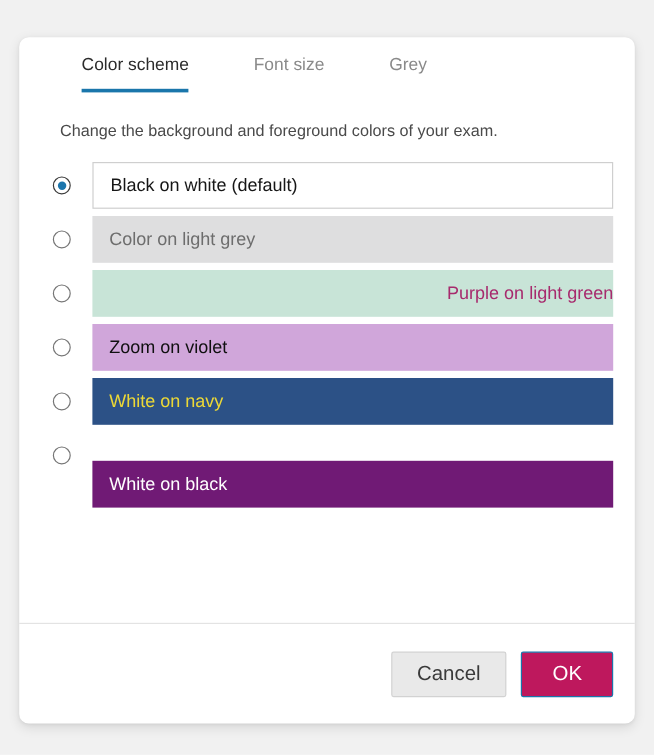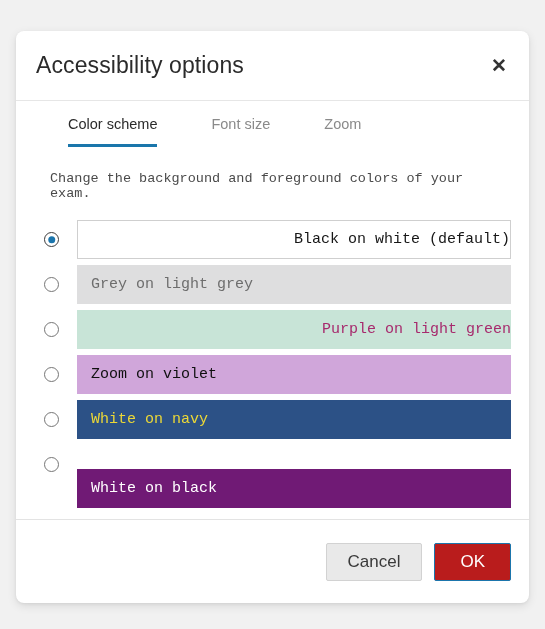--- a/index.html
+++ b/index.html
@@ -92,21 +92,20 @@
   .tab.active {
     color: #2b2b2b;
     border-bottom-color: #1a76ab;
   }
 
   
   .dialog-body {
     flex: 1 1 auto;
     padding: 24px 18px 0 18px;
     box-sizing: border-box;
-    font-family: Liberation Mono, monospace;
   }
   .description {
     font-size: 13.5px;
     color: #4a4a4a;
     margin: 0 0 16px 16px;
   }
 
   .options {
     list-style: none;
     margin: 0;
@@ -148,21 +147,20 @@
     flex: 1 1 auto;
     height: 39px;
     display: flex;
     align-items: center;
     padding-left: 14px;
     box-sizing: border-box;
     font-size: 15px;
   }
   .swatch.bordered {
     border: 1px solid #cfcfcf;
-    justify-content: flex-end;
   }
 
   
   .dialog-footer {
     flex: 0 0 auto;
     border-top: 1px solid #e3e3e3;
     height: 84px;
     display: flex;
     align-items: center;
     justify-content: flex-end;
@@ -178,57 +176,51 @@
     box-sizing: border-box;
   }
   .btn-cancel {
     background: #e9e9e9;
     border: 1px solid #d2d2d2;
     color: #3a3a3a;
     padding: 0 21px;
     margin-right: 12px;
   }
   .btn-ok {
-    background: #b91c1c;
+    background: #be185d;
     border: 1px solid #1b75ac;
     color: #ffffff;
     padding: 0 25px;
   }
 </style>
 </head>
 <body>
 
 <div class="dialog">
 
-  <div class="dialog-header">
-    <div class="dialog-title">Accessibility options</div>
-    <button class="close-button">
-      <span class="glyph">✕</span>
-    </button>
-  </div>
 
   <div class="tabs">
     <button class="tab active">Color scheme</button>
     <button class="tab">Font size</button>
-    <button class="tab">Zoom</button>
+    <button class="tab">Grey</button>
   </div>
 
   <div class="dialog-body">
     <p class="description">Change the background and foreground colors of your exam.</p>
     <ul class="options" id="options-list">
         <li class="option-row">
           <span class="radio checked"></span>
           <span class="swatch bordered" style="background: rgb(255, 255, 255); color: rgb(22, 22, 22);">
             <span>Black on white (default)</span>
           </span>
         </li>
         <li class="option-row">
           <span class="radio"></span>
           <span class="swatch" style="background: rgb(222, 222, 223); color: rgb(109, 109, 109);">
-            <span>Grey on light grey</span>
+            <span>Color on light grey</span>
           </span>
         </li>
         <li class="option-row">
           <span class="radio"></span>
           <span class="swatch" style="background: rgb(200, 228, 215); color: rgb(167, 42, 109); justify-content: flex-end;">
             <span>Purple on light green</span>
           </span>
         </li>
         <li class="option-row">
           <span class="radio"></span>

